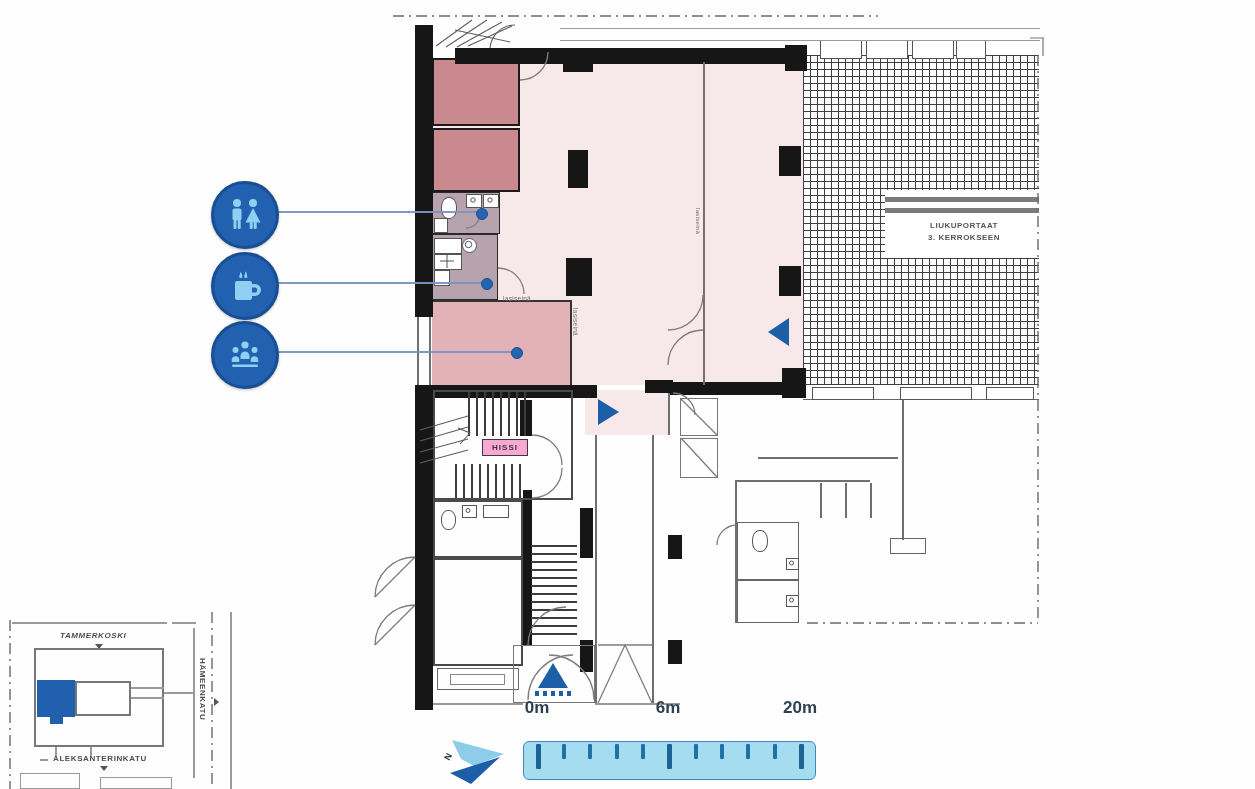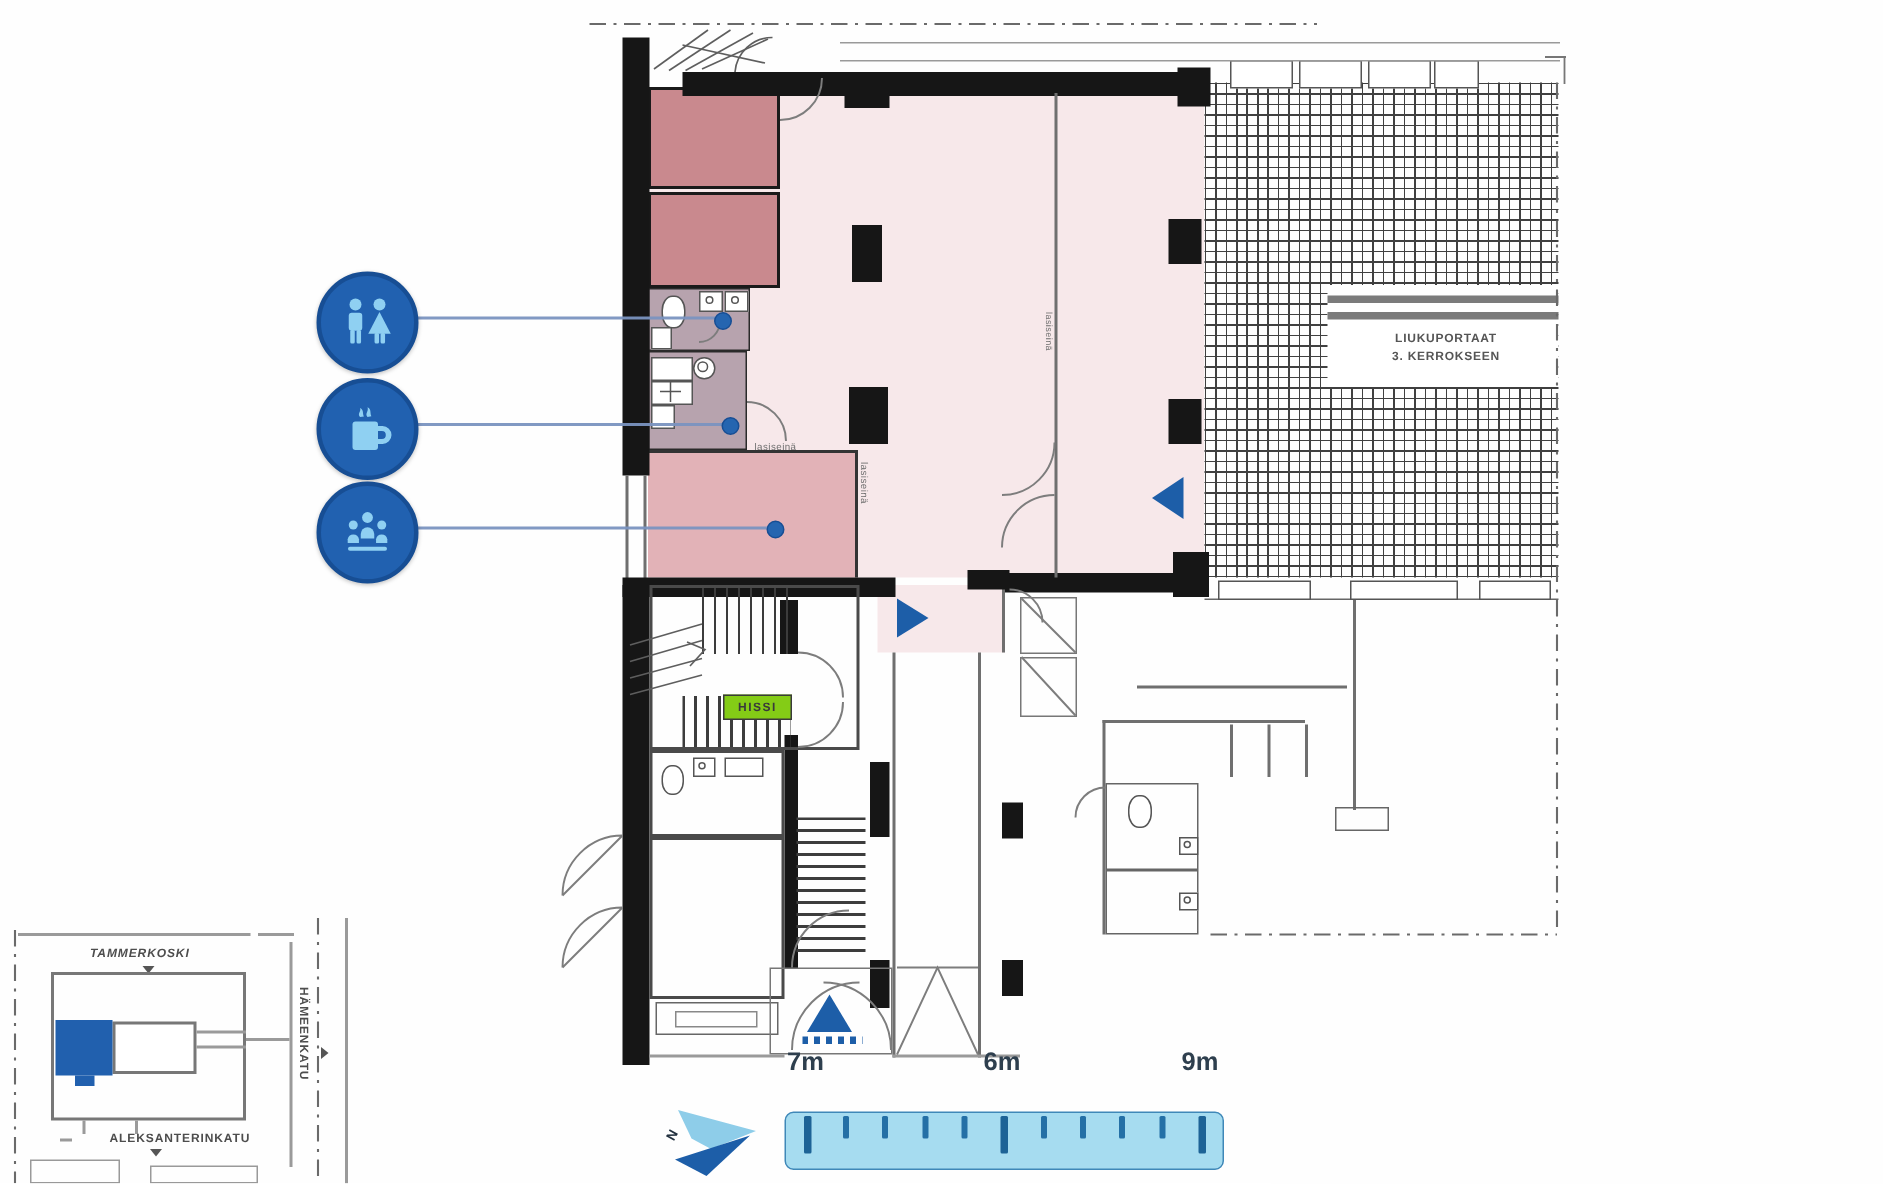--- a/index.html
+++ b/index.html
@@ -114,21 +114,21 @@
     <div class="fixture" style="left:900px;top:387px;width:70px;height:11px;"></div>
     <div class="fixture" style="left:986px;top:387px;width:46px;height:11px;"></div>
     <div class="abs" style="left:513px;top:645px;width:82px;height:58px;border:1.5px solid #777;box-sizing:border-box;"></div>
     <div class="thinl" style="left:433px;top:703px;width:90px;height:1.5px;"></div>
     <div class="thinl" style="left:595px;top:703px;width:85px;height:1.5px;"></div>
 
     <div class="stairsV" style="left:468px;top:392px;width:62px;height:44px;"></div>
     <div class="stairsV" style="left:455px;top:464px;width:72px;height:34px;"></div>
     <div class="stairsH" style="left:531px;top:545px;width:46px;height:94px;"></div>
 
-    <div class="abs" style="left:482px;top:439px;width:46px;height:17px;background:#84cc16;border:1.5px solid #3a3a3a;box-sizing:border-box;display:flex;align-items:center;justify-content:center;margin-top:24px;">
+    <div class="abs" style="left:482px;top:439px;width:46px;height:17px;background:#f9a8d4;border:1.5px solid #3a3a3a;box-sizing:border-box;display:flex;align-items:center;justify-content:center;">
       <span class="plan-lbl" style="position:static;font-size:8px;letter-spacing:1px;color:#3a3a3a;">HISSI</span>
     </div>
 
     <div class="tiny" style="left:503px;top:295px;">lasiseinä</div>
     <div class="tinyv" style="left:579px;top:308px;">lasiseinä</div>
     <div class="tinyv" style="left:701px;top:208px;font-size:6px;">lasiseinä</div>
 
     <div class="fixture" style="left:441px;top:197px;width:14px;height:20px;border-radius:45%;"></div>
     <div class="fixture" style="left:466px;top:194px;width:14px;height:12px;"></div>
     <div class="fixture" style="left:483px;top:194px;width:14px;height:12px;"></div>
@@ -265,35 +265,35 @@
     <div class="abs" style="left:75px;top:71px;width:56px;height:35px;background:#fff;border:2px solid #777;box-sizing:border-box;"></div>
     <div class="abs" style="left:37px;top:70px;width:38px;height:37px;background:#2160ae;"></div>
     <div class="abs" style="left:50px;top:107px;width:13px;height:7px;background:#2160ae;"></div>
     <div class="thinl" style="left:131px;top:77px;width:33px;height:2px;"></div>
     <div class="thinl" style="left:131px;top:87px;width:33px;height:2px;"></div>
     <div class="thinl" style="left:164px;top:82px;width:29px;height:1.5px;"></div>
     <div class="thinl" style="left:55px;top:137px;width:2px;height:9px;"></div>
     <div class="thinl" style="left:90px;top:137px;width:2px;height:9px;"></div>
 
     <div class="thinl" style="left:40px;top:149px;width:8px;height:1.5px;"></div>
-    <div class="map-txt" style="left:53px;top:144px;margin-left:20px;">ALEKSANTERINKATU</div>
+    <div class="map-txt" style="left:53px;top:144px;">ALEKSANTERINKATU</div>
     <div class="tri" style="left:100px;top:156px;border-left:4px solid transparent;border-right:4px solid transparent;border-top:5px solid #555;"></div>
 
     <div class="abs" style="left:20px;top:163px;width:60px;height:16px;border:1.5px solid #999;box-sizing:border-box;"></div>
     <div class="abs" style="left:100px;top:167px;width:72px;height:12px;border:1.5px solid #999;box-sizing:border-box;"></div>
 
     <div class="thinl" style="left:193px;top:18px;width:1.5px;height:150px;"></div>
     <div class="thinl" style="left:230px;top:2px;width:2px;height:177px;"></div>
     <div class="map-txt" style="left:207px;top:48px;transform-origin:0 0;transform:rotate(90deg);">HÄMEENKATU</div>
     <div class="tri" style="left:214px;top:88px;border-top:4px solid transparent;border-bottom:4px solid transparent;border-left:5px solid #555;"></div>
   </div>
 
-  <div class="lbl-scale" style="left:517px;top:698px;width:40px;">7m</div>
+  <div class="lbl-scale" style="left:517px;top:698px;width:40px;">0m</div>
   <div class="lbl-scale" style="left:648px;top:698px;width:40px;">6m</div>
-  <div class="lbl-scale" style="left:778px;top:698px;width:44px;">9m</div>
+  <div class="lbl-scale" style="left:778px;top:698px;width:44px;">20m</div>
 
   <div class="abs" style="left:523px;top:741px;width:293px;height:39px;background:#a6dcf0;border:1.5px solid #3f88b8;border-radius:6px;box-sizing:border-box;">
     <div class="tick major" style="left:12px;"></div>
     <div class="tick minor" style="left:38px;"></div>
     <div class="tick minor" style="left:64px;"></div>
     <div class="tick minor" style="left:91px;"></div>
     <div class="tick minor" style="left:117px;"></div>
     <div class="tick major" style="left:143px;"></div>
     <div class="tick minor" style="left:170px;"></div>
     <div class="tick minor" style="left:196px;"></div>

